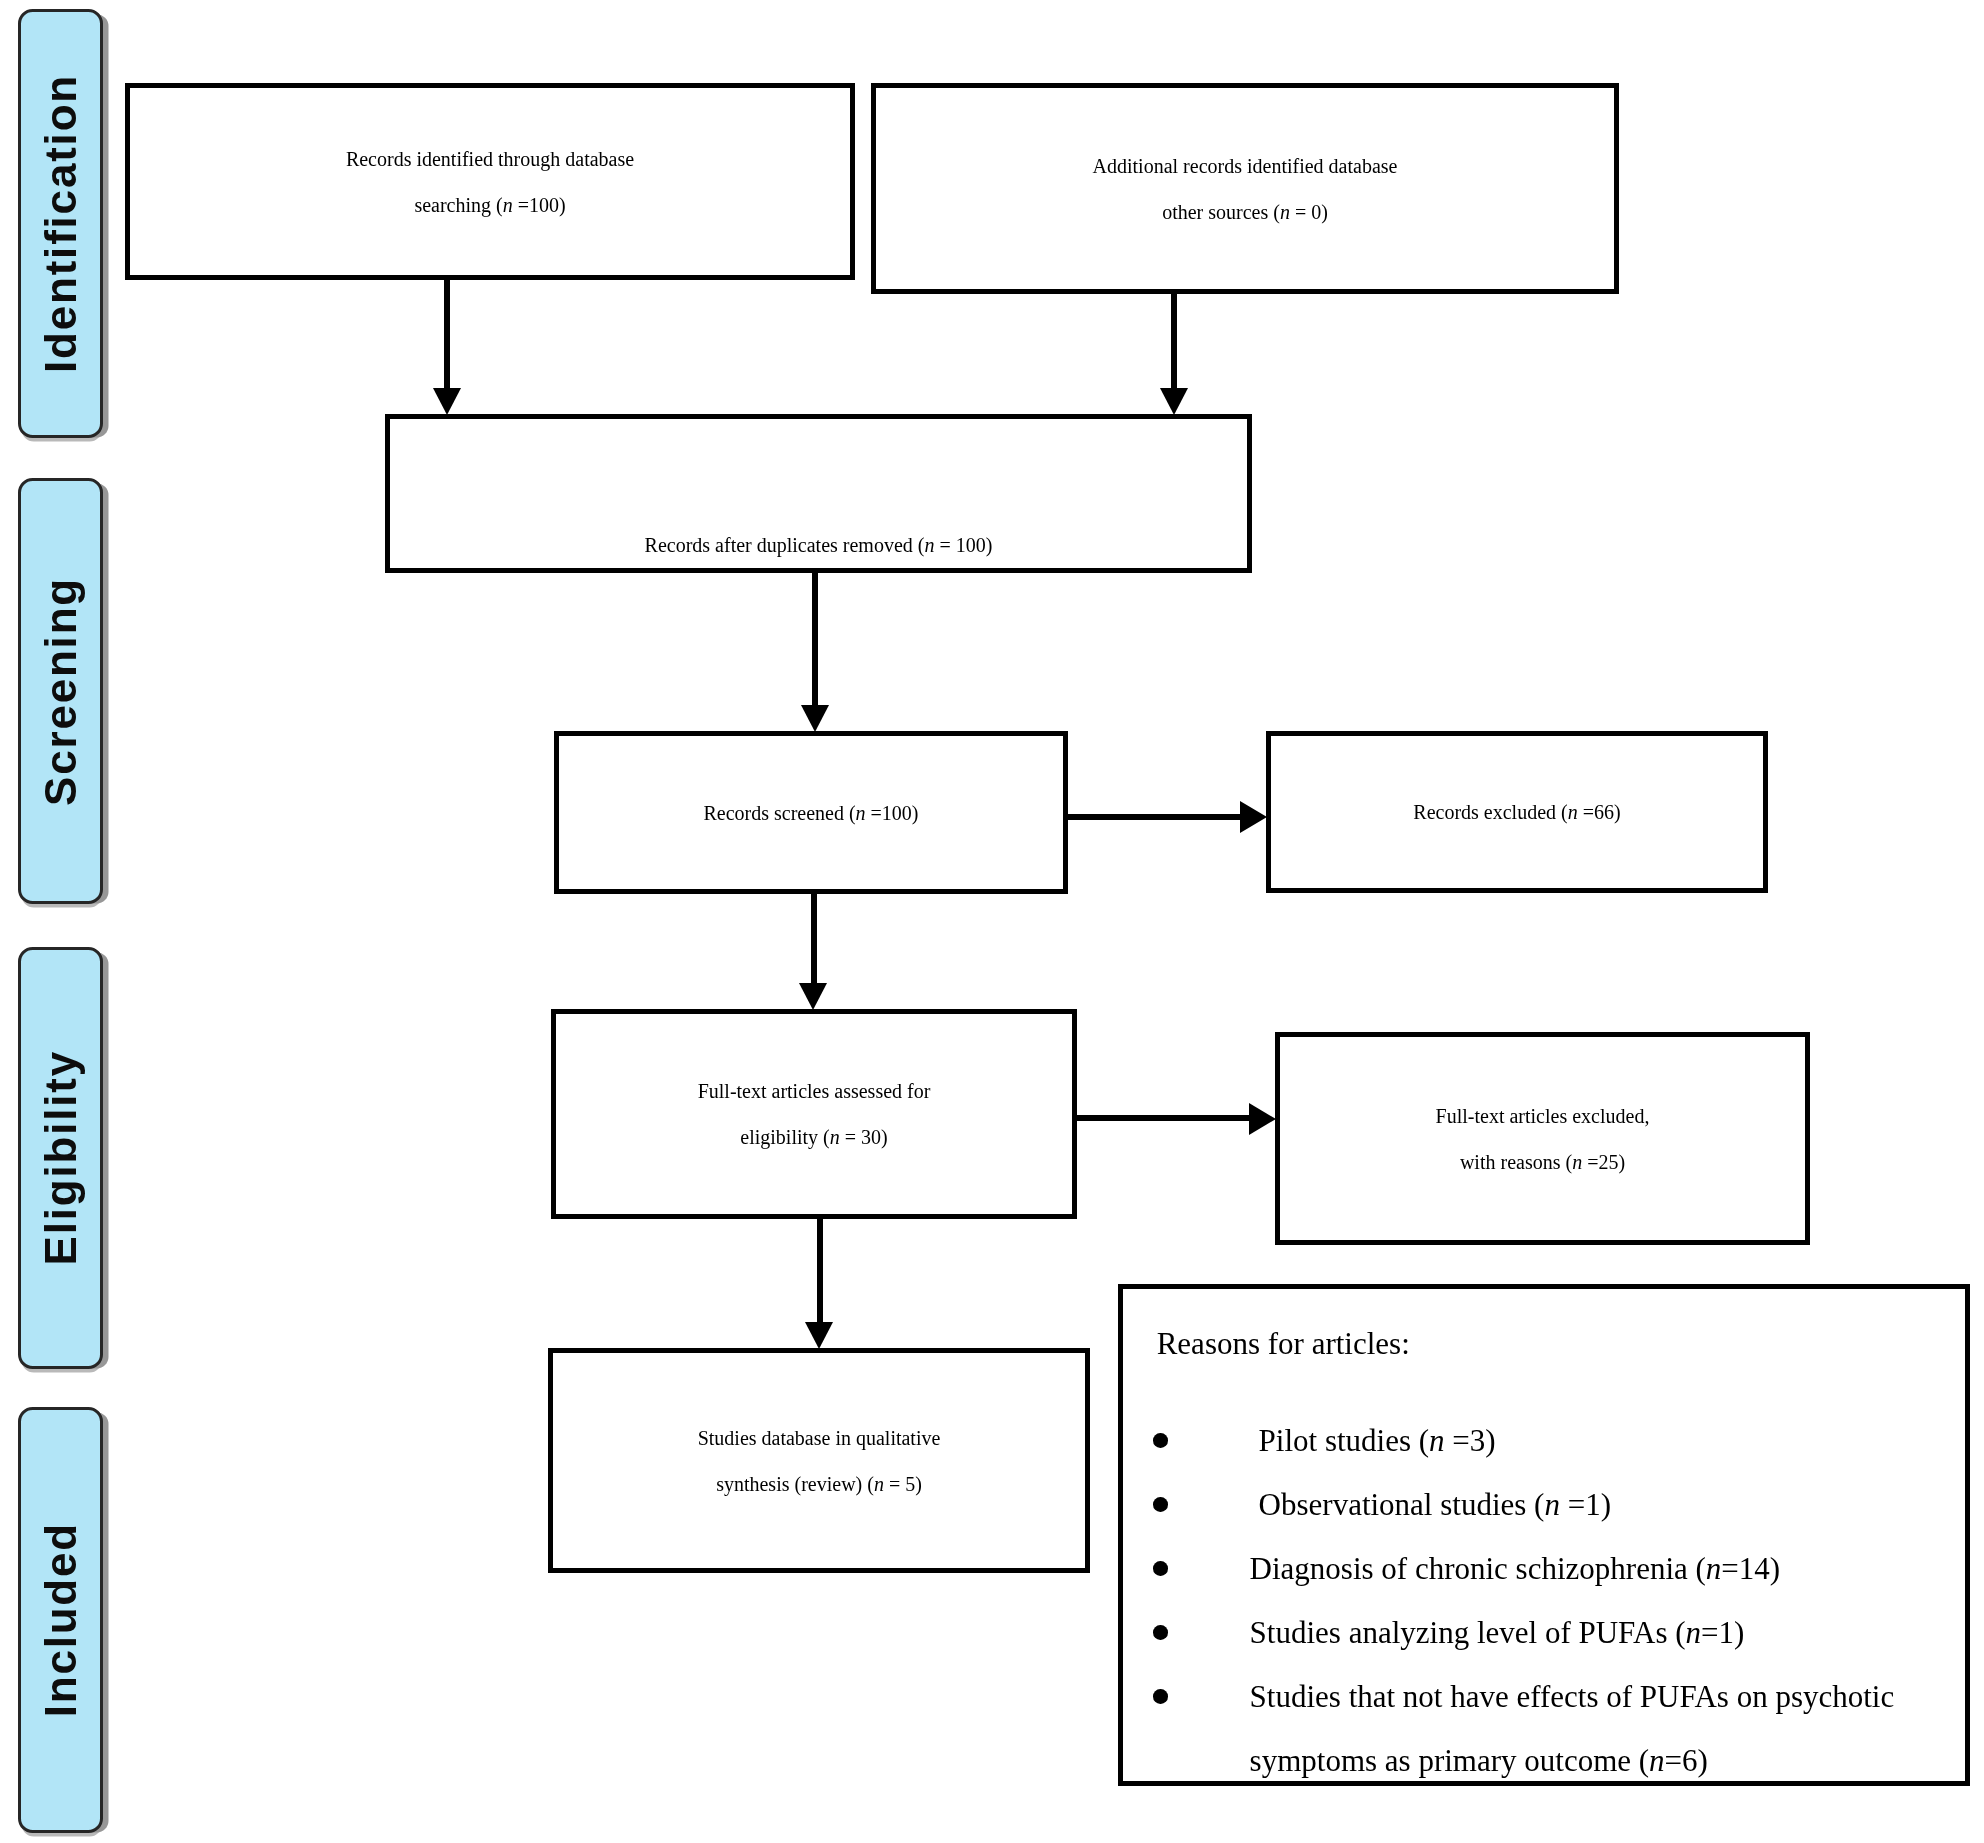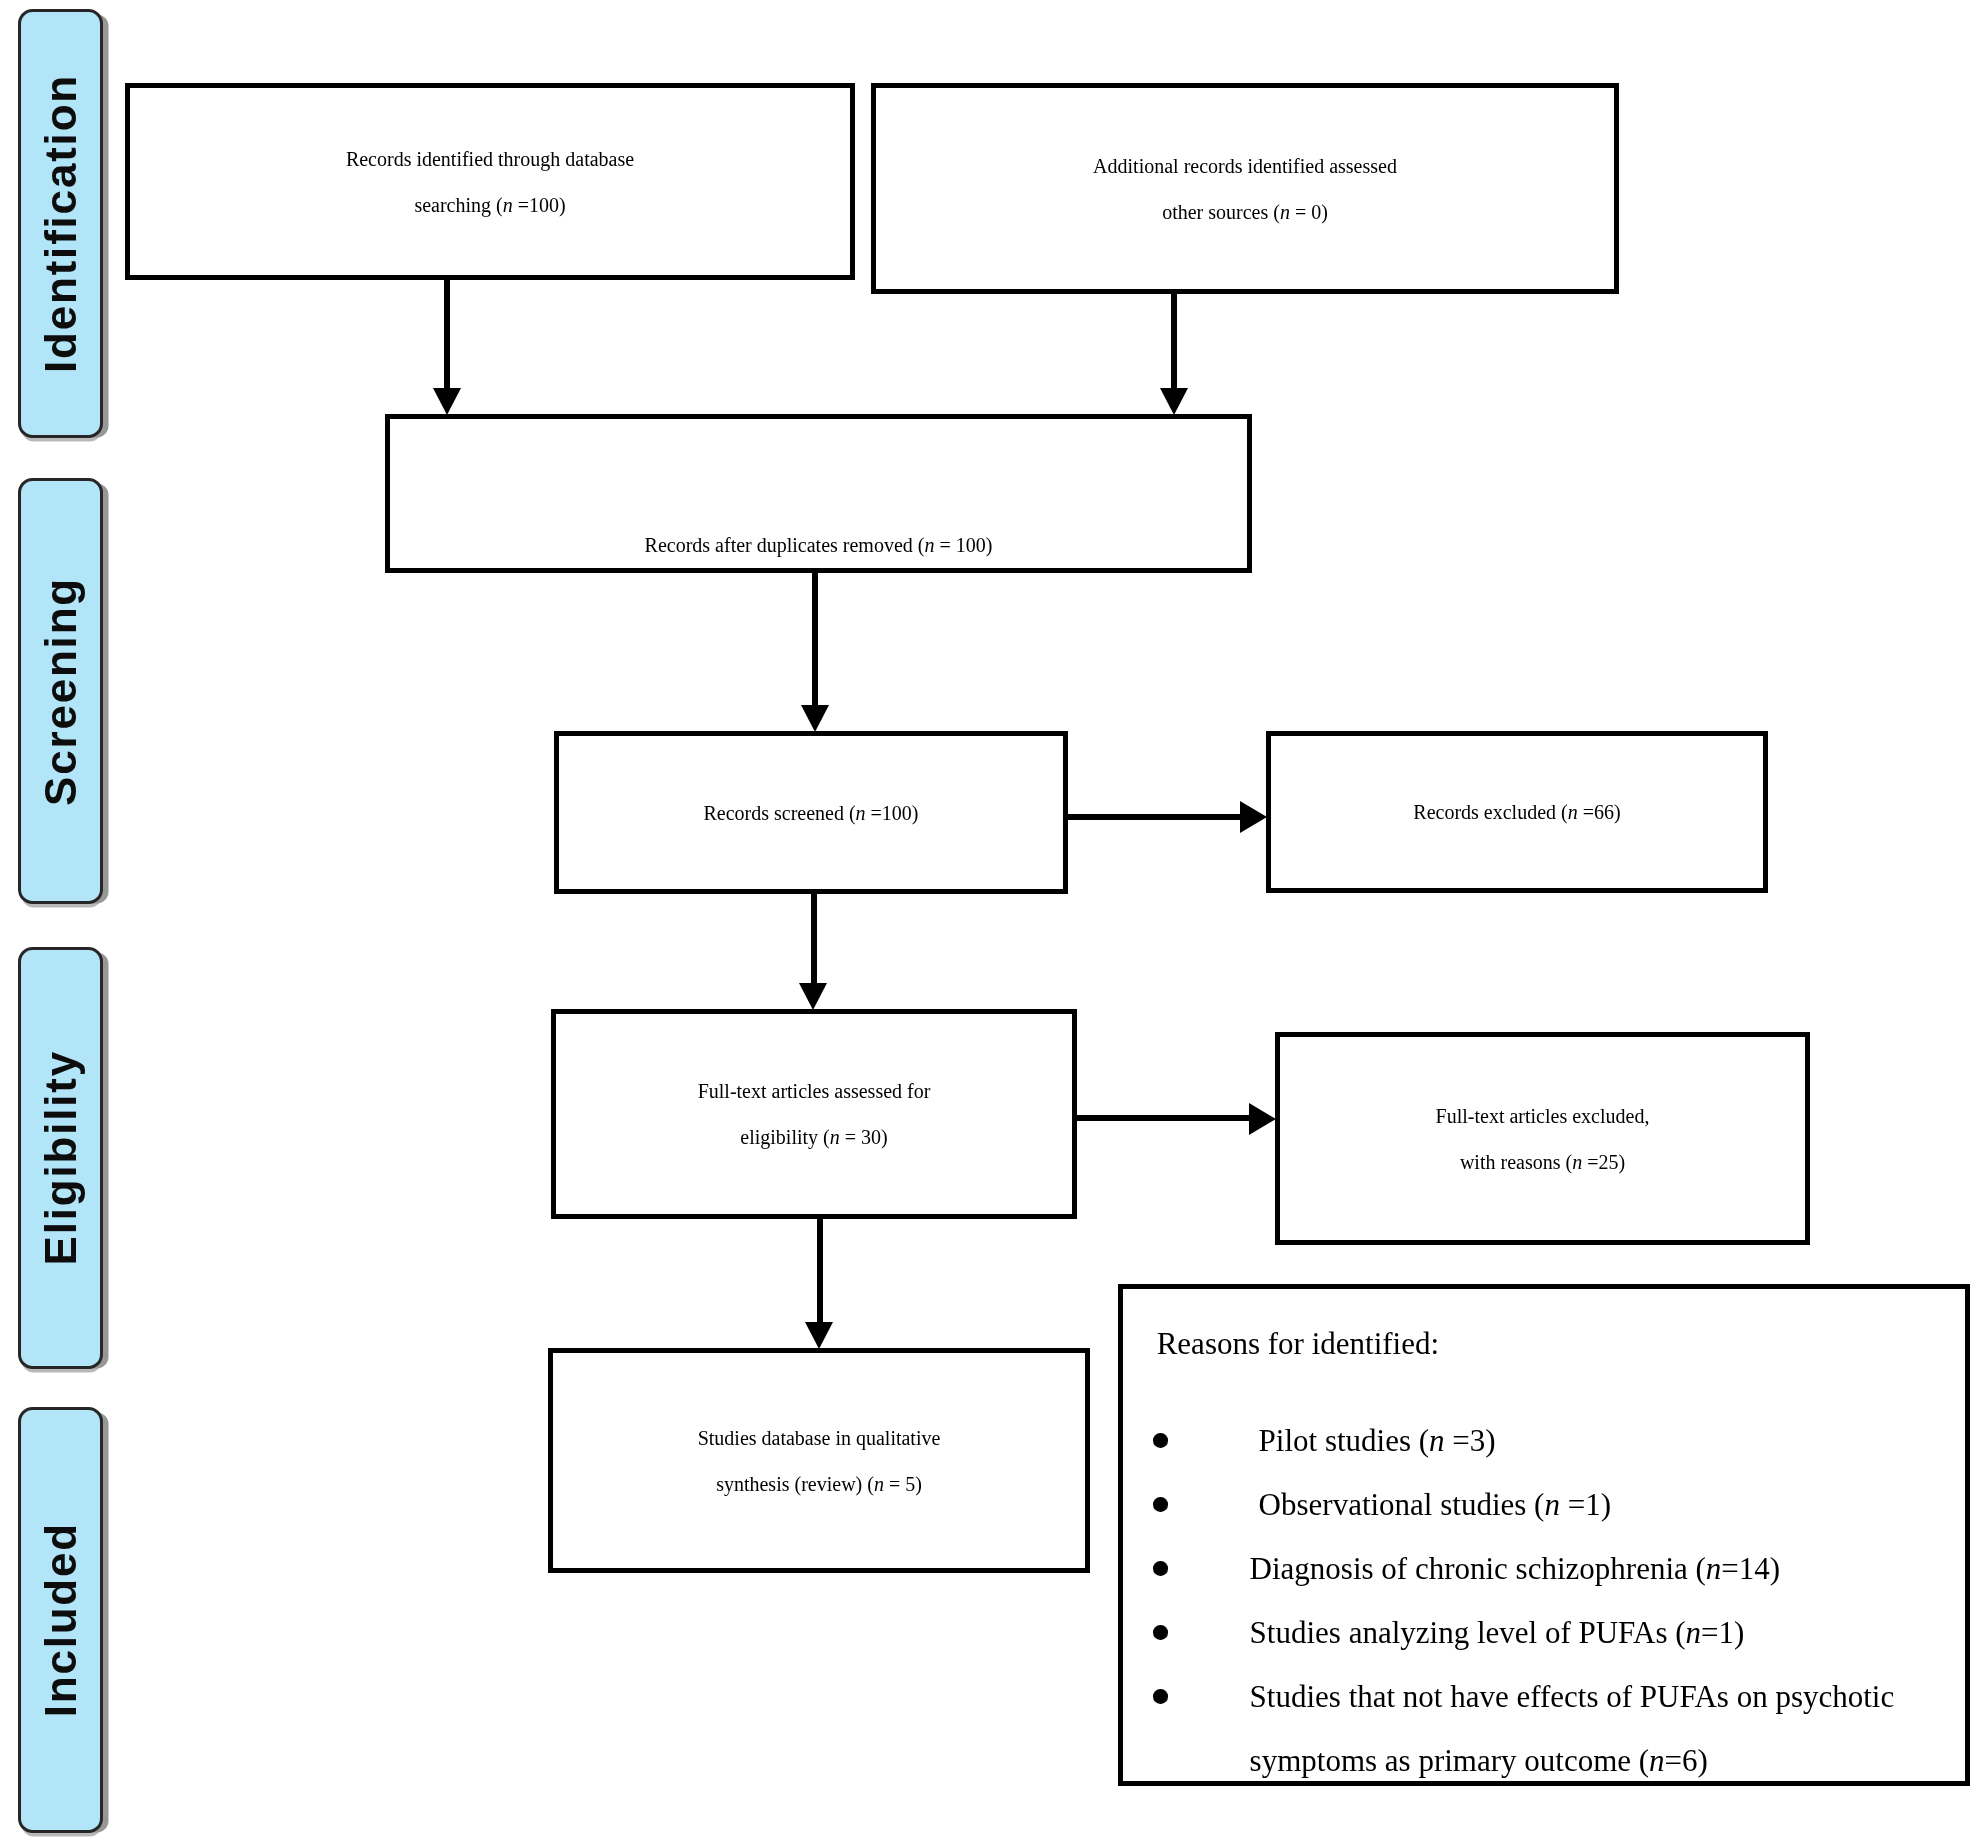--- a/index.html
+++ b/index.html
@@ -105,21 +105,21 @@
   </div>
   <div class="stage-tab" style="top:1407px;height:426px;">
     <span class="vtext">Included</span>
   </div>
 
   <div class="fbox" style="left:125px;top:83px;width:730px;height:197px;">
     <span class="bline">Records identified through database</span>
     <span class="bline">searching (<i>n</i> =100)</span>
   </div>
   <div class="fbox" style="left:871px;top:83px;width:748px;height:211px;">
-    <span class="bline">Additional records identified assessed</span>
+    <span class="bline">Additional records identified database</span>
     <span class="bline">other sources (<i>n</i> = 0)</span>
   </div>
 
   <div class="fbox" style="left:385px;top:414px;width:867px;height:159px;justify-content:flex-end;">
     <span class="bline">Records after duplicates removed (<i>n</i> = 100)</span>
   </div>
 
   <div class="fbox" style="left:554px;top:731px;width:514px;height:163px;">
     <span class="bline">Records screened (<i>n</i> =100)</span>
   </div>
@@ -135,21 +135,21 @@
     <span class="bline">Full-text articles excluded,</span>
     <span class="bline">with reasons (<i>n</i> =25)</span>
   </div>
 
   <div class="fbox" style="left:548px;top:1348px;width:542px;height:225px;">
     <span class="bline">Studies database in qualitative</span>
     <span class="bline">synthesis (review) (<i>n</i> = 5)</span>
   </div>
 
   <div class="reasons" style="left:1118px;top:1284px;width:852px;height:502px;">
-    <div class="rhead">Reasons for identified:</div>
+    <div class="rhead">Reasons for articles:</div>
     <ul>
       <li class="deep">
         <span class="dot"></span>
         <span class="ltext">Pilot studies (<i>n</i> =3)</span>
       </li>
       <li class="deep">
         <span class="dot"></span>
         <span class="ltext">Observational studies (<i>n</i> =1)</span>
       </li>
       <li>

